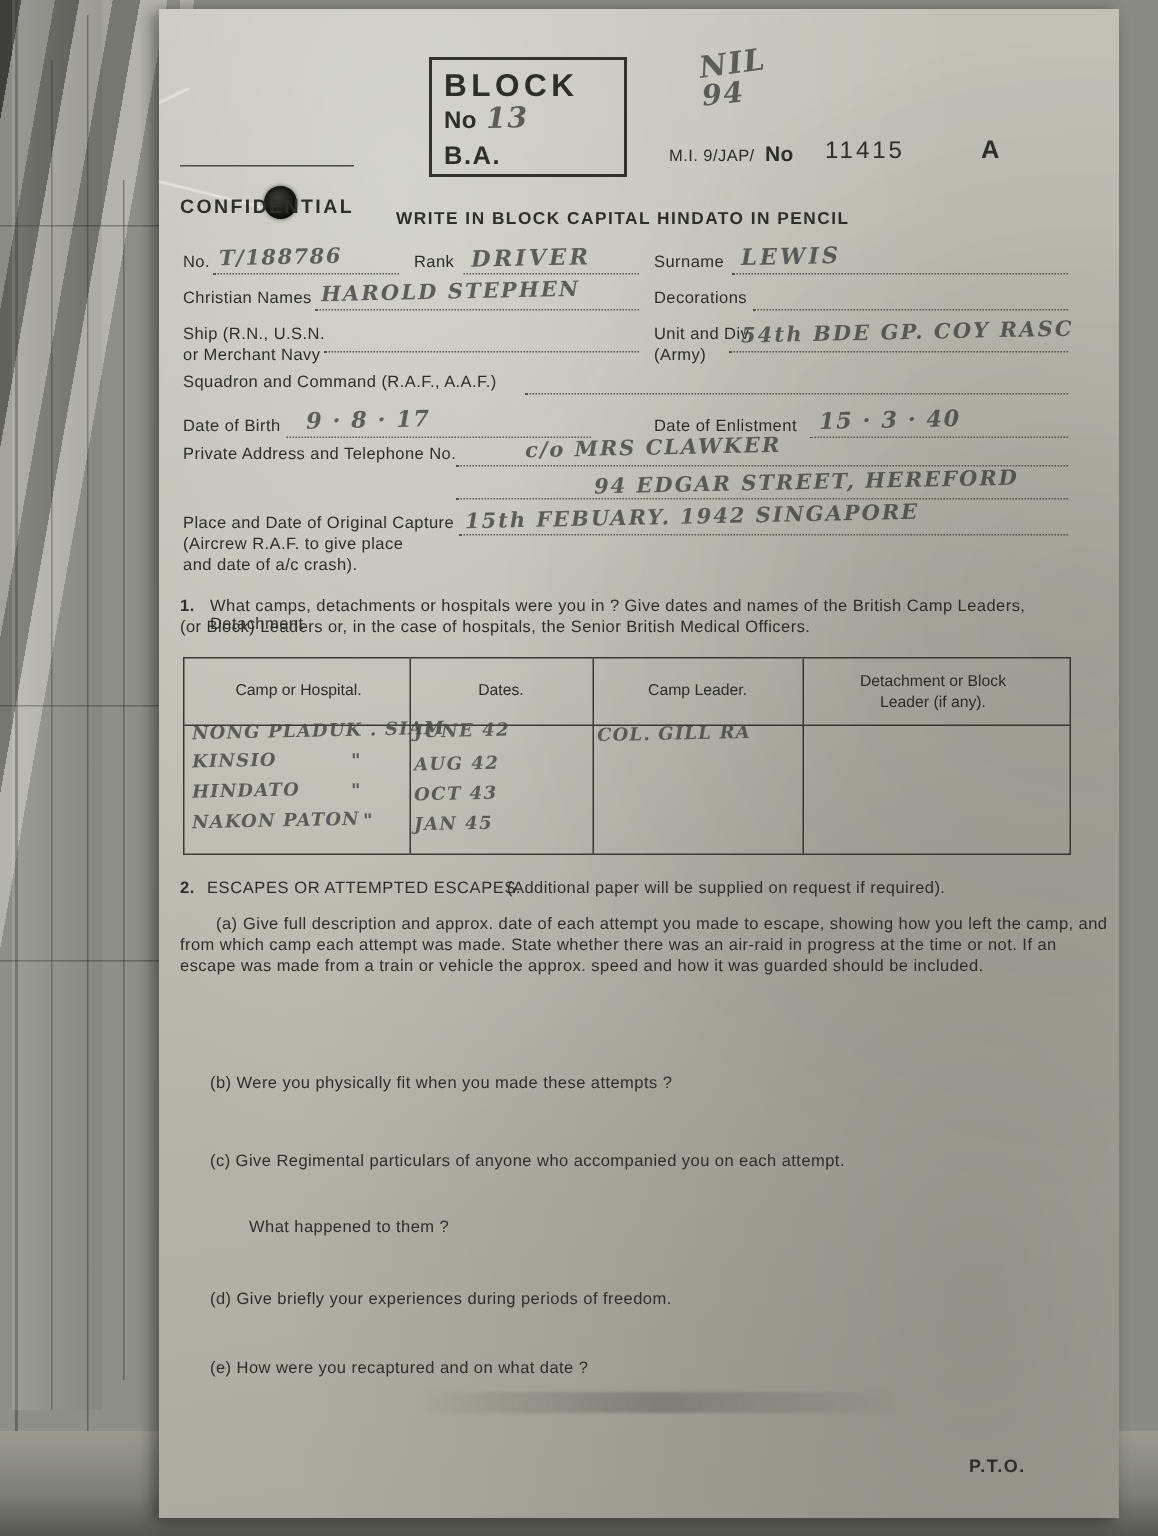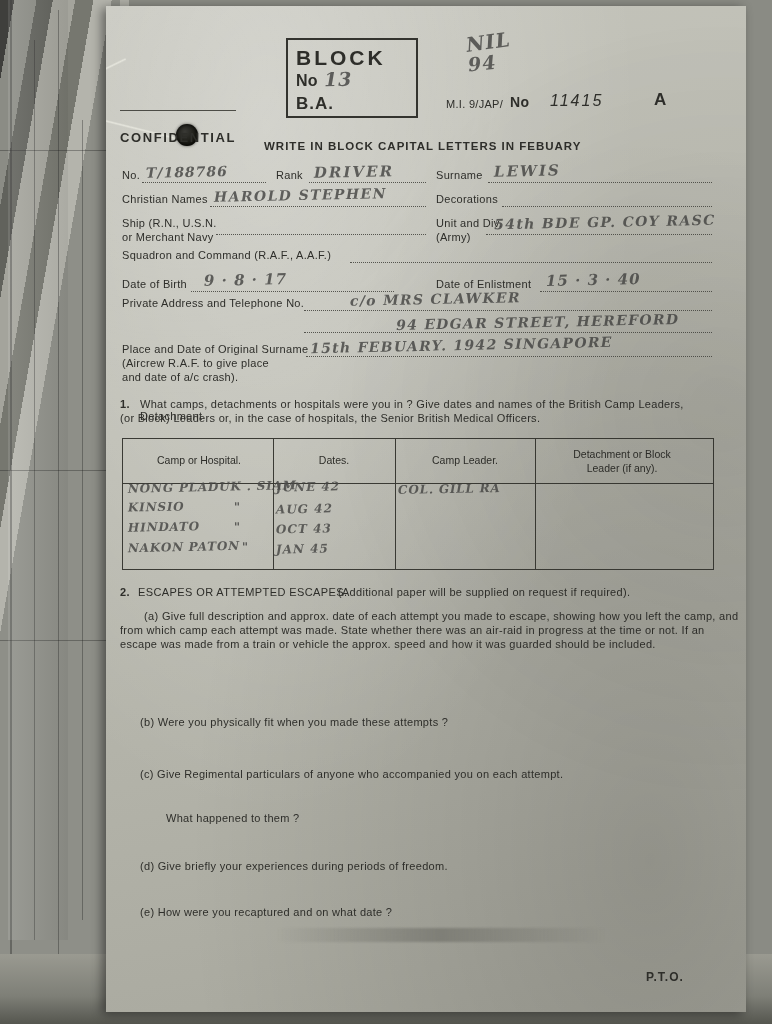--- a/index.html
+++ b/index.html
@@ -99,24 +99,24 @@
   <div class="pt" style="left:190px;top:40px;font-size:21px;letter-spacing:3px;font-weight:700;">BLOCK</div>
   <div class="pt" style="left:190px;top:66px;font-size:16px;font-weight:700;">No</div>
   <div class="hw" style="left:218px;top:62px;font-size:19px;">13</div>
   <div class="pt" style="left:190px;top:88px;font-size:17px;letter-spacing:1px;font-weight:700;">B.A.</div>
 
   <div class="hw" style="left:360px;top:24px;font-size:20px;transform:rotate(-8deg);">NIL</div>
   <div class="hw" style="left:362px;top:46px;font-size:19px;transform:rotate(-6deg);">94</div>
 
   <div class="pt" style="left:340px;top:92px;font-size:11px;">M.I. 9/JAP/</div>
   <div class="pt" style="left:404px;top:88px;font-size:14px;font-weight:700;">No</div>
-  <div class="pt" style="left:444px;top:86px;font-size:16px;letter-spacing:2px;font-style:italic;">11415</div>
+  <div class="pt" style="left:444px;top:86px;font-size:16px;letter-spacing:2px;">11415</div>
   <div class="pt" style="left:548px;top:84px;font-size:17px;font-weight:700;">A</div>
 
-  <div class="pt" style="left:158px;top:134px;font-size:11.5px;font-weight:700;letter-spacing:1px;">WRITE IN BLOCK CAPITAL LETTERS IN FEBUARY</div>
+  <div class="pt" style="left:158px;top:134px;font-size:11.5px;font-weight:700;letter-spacing:1px;">WRITE IN BLOCK CAPITAL HINDATO IN PENCIL</div>
 
   <div class="pt" style="left:16px;top:163px;">No.</div>
   <div class="dots" style="left:36px;top:176px;width:124px;"></div>
   <div class="hw" style="left:40px;top:158px;font-size:14px;">T/188786</div>
 
   <div class="pt" style="left:170px;top:163px;">Rank</div>
   <div class="dots" style="left:203px;top:176px;width:117px;"></div>
   <div class="hw" style="left:208px;top:157px;font-size:15px;letter-spacing:2px;">DRIVER</div>
 
   <div class="pt" style="left:330px;top:163px;">Surname</div>
@@ -152,21 +152,21 @@
   <div class="pt" style="left:330px;top:272px;">Date of Enlistment</div>
   <div class="dots" style="left:434px;top:285px;width:172px;"></div>
   <div class="hw" style="left:440px;top:265px;font-size:15px;letter-spacing:1px;">15 · 3 · 40</div>
 
   <div class="pt" style="left:16px;top:291px;">Private Address and Telephone No.</div>
   <div class="dots" style="left:198px;top:304px;width:408px;"></div>
   <div class="dots" style="left:198px;top:326px;width:408px;"></div>
   <div class="hw" style="left:244px;top:285px;font-size:14px;letter-spacing:1.3px;">c/o  MRS  CLAWKER</div>
   <div class="hw" style="left:290px;top:308px;font-size:14px;letter-spacing:1.3px;">94  EDGAR  STREET,  HEREFORD</div>
 
-  <div class="pt" style="left:16px;top:337px;">Place and Date of Original Surname</div>
+  <div class="pt" style="left:16px;top:337px;">Place and Date of Original Capture</div>
   <div class="pt" style="left:16px;top:351px;">(Aircrew R.A.F. to give place</div>
   <div class="pt" style="left:16px;top:365px;">and date of a/c crash).</div>
   <div class="dots" style="left:200px;top:350px;width:406px;"></div>
   <div class="hw" style="left:204px;top:331px;font-size:14px;letter-spacing:1.3px;">15th FEBUARY. 1942        SINGAPORE</div>
 
   <div class="pt" style="left:14px;top:392px;font-weight:600;">1.</div>
   <div class="pt" style="left:34px;top:392px;">What camps, detachments or hospitals were you in ?   Give dates and names of the British Camp Leaders,  Detachment</div>
   <div class="pt" style="left:14px;top:406px;">(or Block) Leaders or, in the case of hospitals, the Senior British Medical Officers.</div>
 
   <div class="tbl" style="left:16px;top:432px;width:590px;height:130px;">

